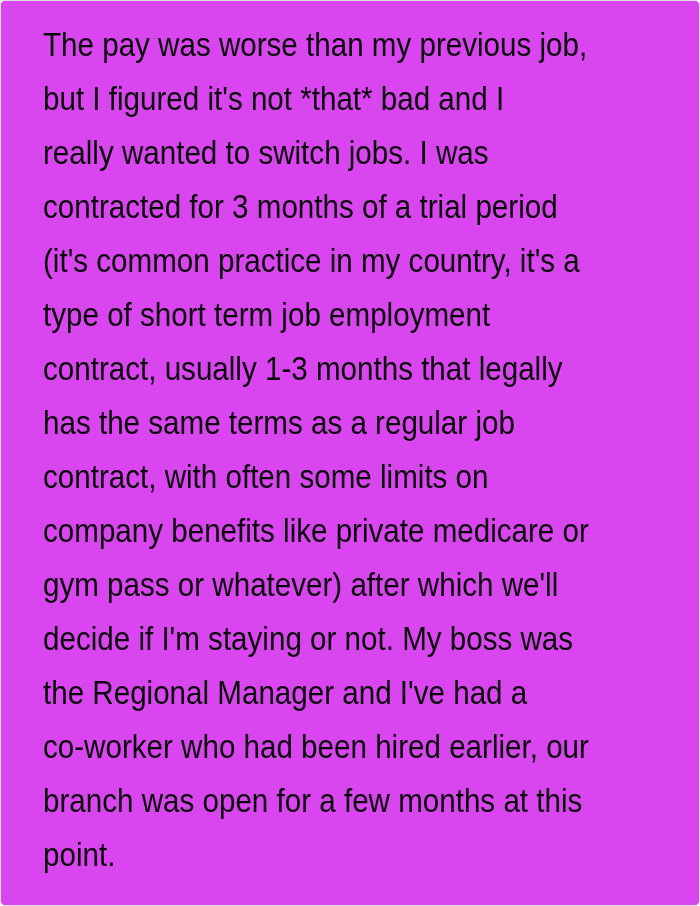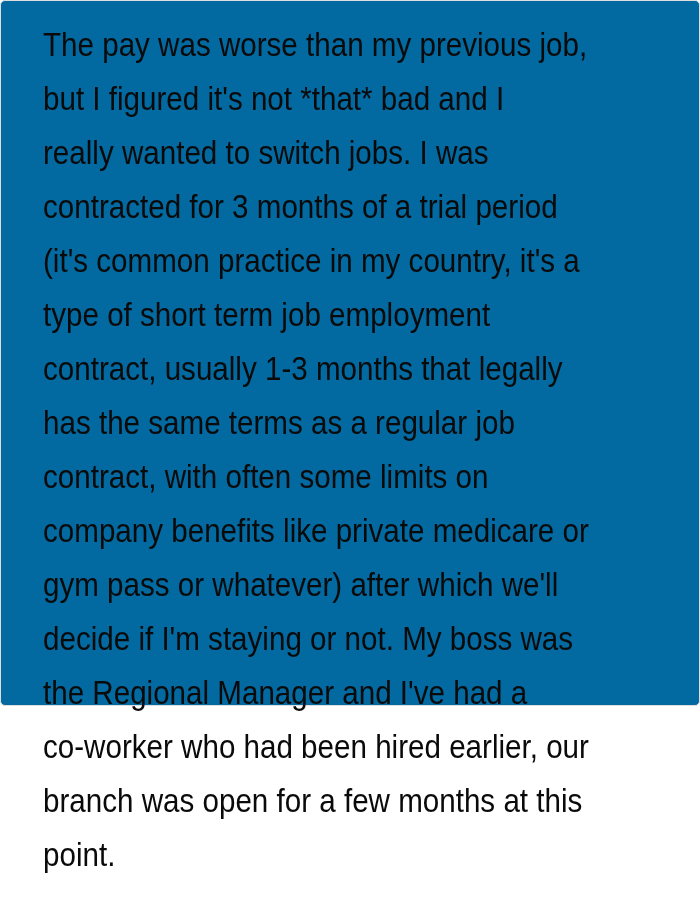--- a/index.html
+++ b/index.html
@@ -7,23 +7,23 @@
     padding: 0;
     width: 700px;
     height: 906px;
     background: #ffffff;
     overflow: hidden;
   }
   .story-card {
     position: absolute;
     left: 0; top: 0;
     width: 700px;
-    height: 706px;
+    height: 906px;
     box-sizing: border-box;
-    background: #0369a1;
+    background: #d946ef;
     border: 1px solid #dedede;
     border-radius: 5px;
   }
   .story-text {
     position: absolute;
     left: 42px;
     top: 16px;
     width: 720px;
     transform: scaleX(0.87);
     transform-origin: left top;

